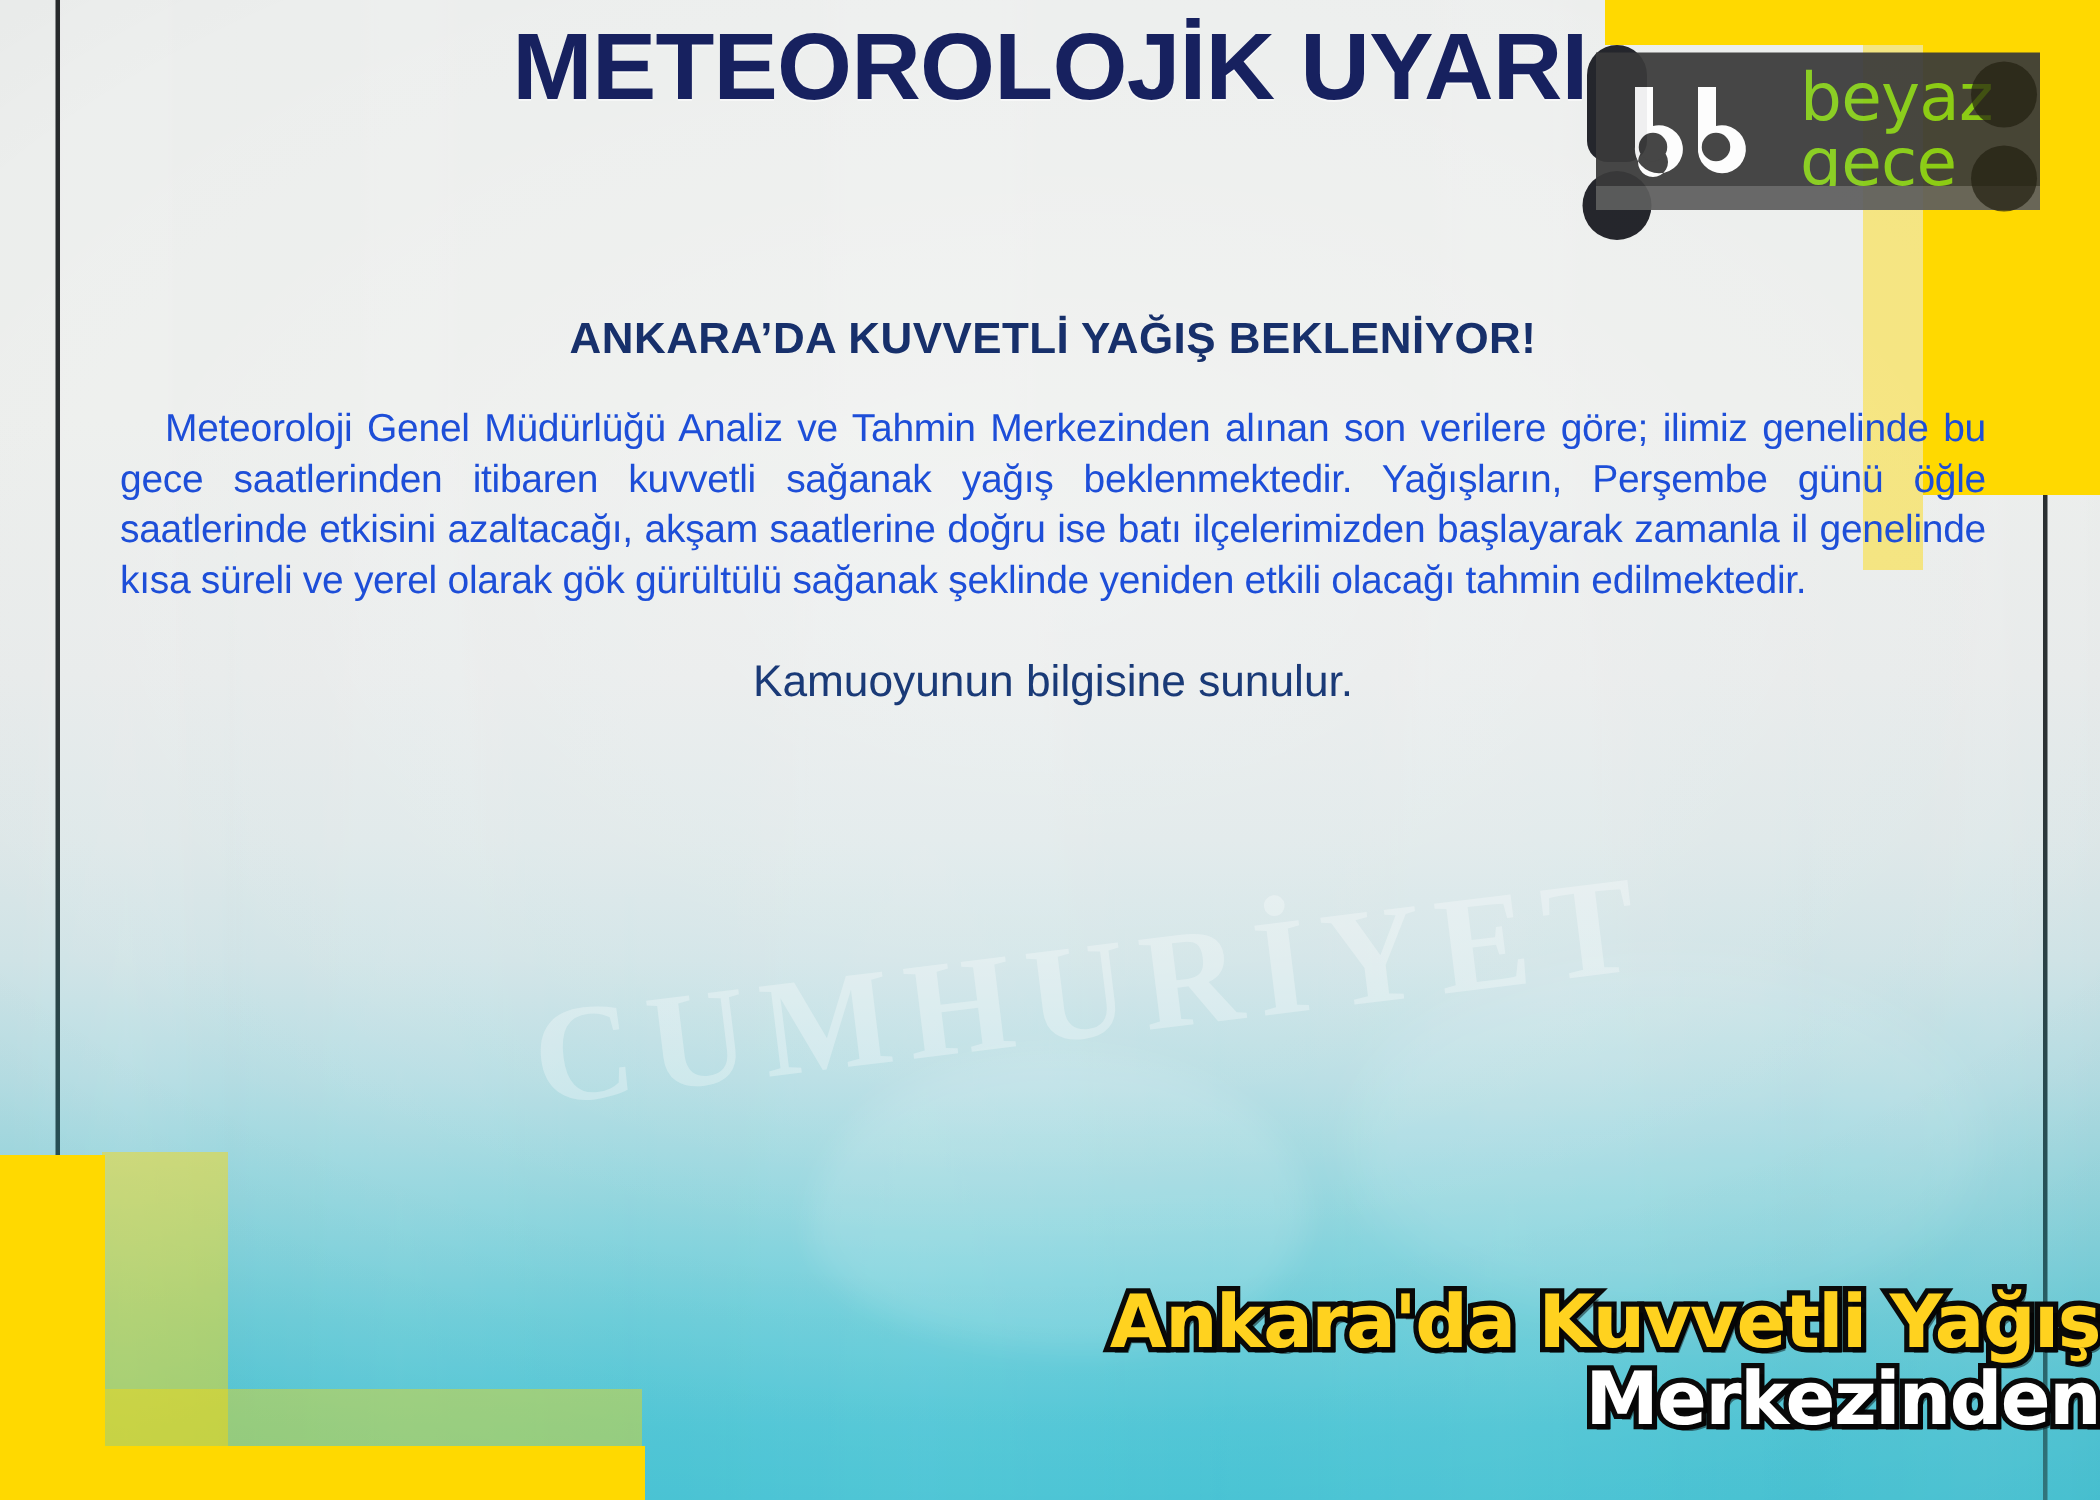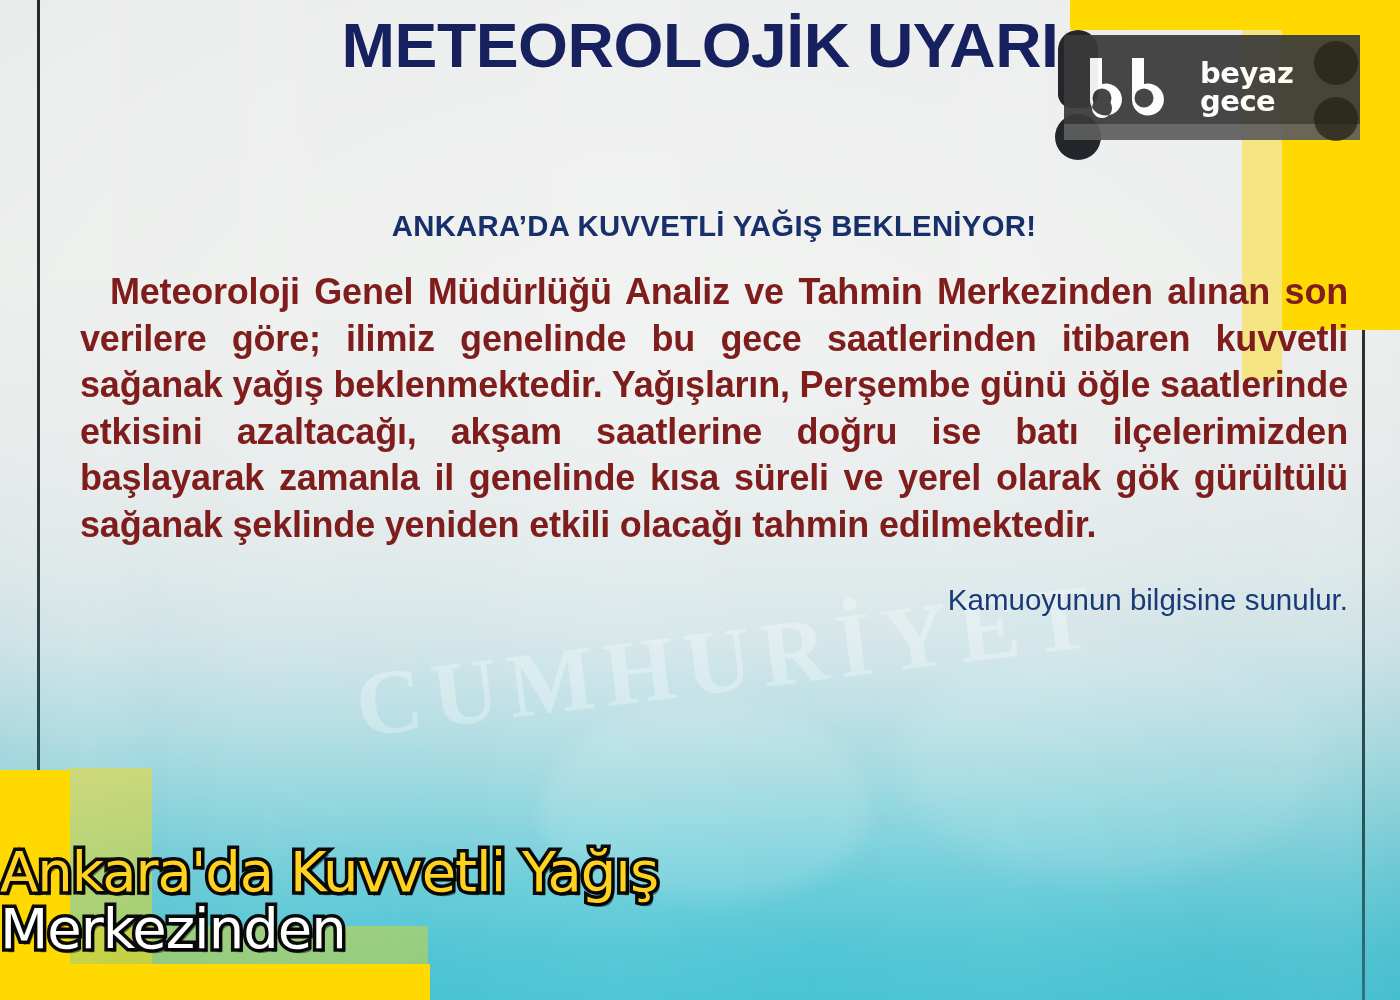--- a/index.html
+++ b/index.html
@@ -240,23 +240,23 @@
     background: #5e5e5e;
   }
   .logo-mark {
     width: 104px;
     height: 64px;
     flex: 0 0 auto;
     position: relative;
   }
   .logo-words {
     margin-left: 14px;
-    color: #ffffff;
-    font-weight: bold;
-    font-size: 29px;
+    color: #84cc16;
+    font-weight: normal;
+    font-size: 44px;
     line-height: 0.96;
     letter-spacing: -0.5px;
     font-family: "DejaVu Sans", sans-serif;
   }
   .logo-pins {
     position: absolute;
     right: -4px;
     top: 0;
     height: 100%;
     width: 60px;
@@ -269,62 +269,62 @@
     border-radius: 50%;
     background: rgba(20,20,20,0.72);
   }
   .logo-pins i.p1 { top: 6px; }
   .logo-pins i.p2 { top: 62px; }
 
   
   .doc {
     position: absolute;
     left: 80px;
-    right: 52px;
+    right: 76px;
     top: 210px;
     color: #17306b;
   }
   .doc-heading {
     text-align: center;
     font-size: 29px;
     font-weight: bold;
     letter-spacing: 0.3px;
     margin: 0 0 26px 0;
     color: #17306b;
     transform: scaleX(1.01);
   }
   .doc-p {
-    font-size: 36px;
+    font-size: 26px;
     line-height: 1.295;
     margin: 0 0 30px 0;
     text-align: left;
-    color: #7f1d1d;
+    color: #1d4ed8;
     letter-spacing: -0.2px;
-    font-weight: 700;
+    font-weight: 400;
   }
   .doc-p.indent { text-indent: 30px; }
   .doc-p.just { text-align: justify; text-align-last: left; }
   .doc-closing {
-    text-align: right;
+    text-align: center;
     font-size: 29.5px;
     margin: 34px 0 0 0;
     color: #1a3a77;
     font-weight: 500;
   }
 
   
   .headline {
     position: absolute;
     left: 0;
     right: 0;
     bottom: 42px;
-    text-align: left;
+    text-align: right;
     font-family: "DejaVu Sans", sans-serif;
-    font-weight: normal;
-    font-size: 56px;
+    font-weight: bold;
+    font-size: 49px;
     line-height: 1.03;
     letter-spacing: -1px;
     white-space: nowrap;
   }
   .headline .l1 {
     display: block;
     color: #ffd21f;
     -webkit-text-stroke: 7px #0a0a0a;
     paint-order: stroke fill;
     text-shadow: 3px 4px 0 rgba(0,0,0,0.45);

